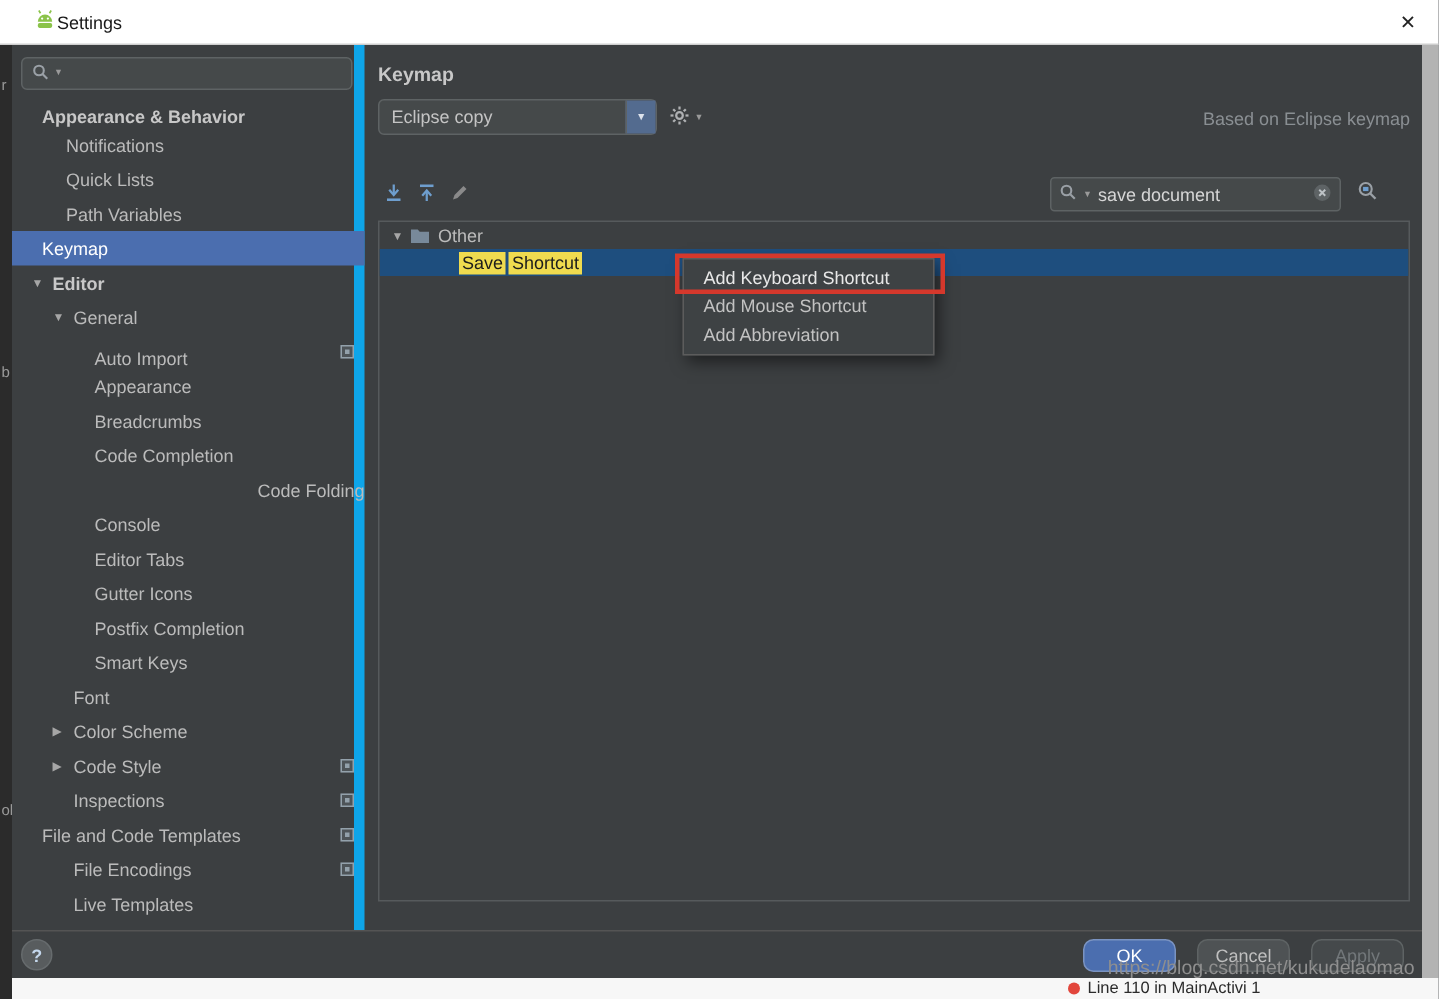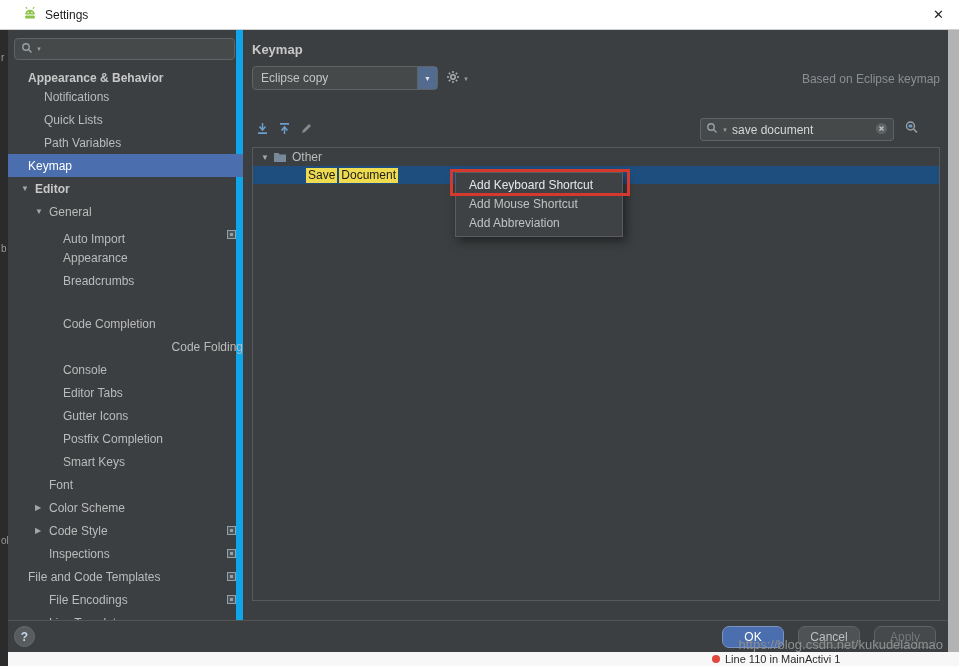--- a/index.html
+++ b/index.html
@@ -1,21 +1,21 @@
 <!DOCTYPE html>
 <html style="--sel-blue: #4B6EAF; --row-blue: #1E4E7E; --hl-yellow: #EFDB4F; --ann-red: #D5382C; --btn-blue: #4B6EAF;"><head>
 <meta charset="utf-8">
 <style>
 *{margin:0;padding:0;box-sizing:border-box}
 html,body{width:959px;height:666px}
 body{position:relative;font-family:"Liberation Sans","DejaVu Sans",sans-serif;background:#FFFFFF;overflow:hidden;font-size:12px}
 
 
 .titlebar{position:absolute;left:0;top:0;width:959px;height:30px;background:#FFFFFF;border-bottom:1px solid #CFCFCF;display:flex;align-items:center;padding-left:22px;z-index:4}
-.titlebar .title{color:#1A1A1A;font-size:12px;margin-left:7px}
+.titlebar .title{color:#1A1A1A;font-size:12px;}
 .close-btn{position:absolute;right:15px;top:7px;font-size:13px;color:#222;cursor:default}
 
 .left-strip{position:absolute;left:0;top:30px;width:8px;height:636px;background:#2B2B2B;z-index:3;overflow:hidden}
 .frag{position:absolute;left:1px;color:#9A9A9A;font-size:10px}
 .right-strip{position:absolute;left:948px;top:30px;width:11px;height:622px;background:#B3B3B3}
 .bottom-strip{position:absolute;left:8px;top:652px;width:951px;height:14px;background:#F7F7F7}
 .status{position:absolute;left:704px;top:1px;display:flex;align-items:center;gap:5px;color:#2B2B2B;font-size:11px;white-space:nowrap}
 .dot{width:8px;height:8px;border-radius:50%;background:#E2463C;flex:0 0 8px}
 
 
@@ -120,21 +120,21 @@
         <div class="nav-row" style="padding-left: 55px; align-items: flex-end;">
           <span class="lab">Auto Import</span>
           <span class="badge"></span>
         </div>
         <div class="nav-row" style="padding-left: 55px;">
           <span class="lab">Appearance</span>
         </div>
         <div class="nav-row" style="padding-left: 55px;">
           <span class="lab">Breadcrumbs</span>
         </div>
-        <div class="nav-row" style="padding-left: 55px; margin-top: 20px;">
+        <div class="nav-row" style="padding-left: 55px;">
           <span class="lab">Code Completion</span>
         </div>
         <div class="nav-row" style="padding-left: 55px; justify-content: flex-end;">
           <span class="lab">Code Folding</span>
         </div>
         <div class="nav-row" style="padding-left: 55px;">
           <span class="lab">Console</span>
         </div>
         <div class="nav-row" style="padding-left: 55px;">
           <span class="lab">Editor Tabs</span>
@@ -260,21 +260,21 @@
         <span class="folder">
           <svg width="14" height="12" viewBox="0 0 14 12">
               <path d="M1 2 h4.5 l1.3 1.5 H13 V11 H1 Z" fill="#78899A"></path>
             </svg>
         </span>
         <span>Other</span>
       </div>
       <div class="tree-row sel">
         <span class="words" id="action-words">
             <span class="hl-word">Save</span>
-            <span class="hl-word">Document</span>
+            <span class="hl-word">Shortcut</span>
           </span>
       </div>
     </div>
 
     <div class="menu" id="ctx-menu">
         <div class="menu-item hot">Add Keyboard Shortcut</div>
         <div class="menu-item">Add Mouse Shortcut</div>
         <div class="menu-item">Add Abbreviation</div>
       </div>
     <div class="red-box"></div>

